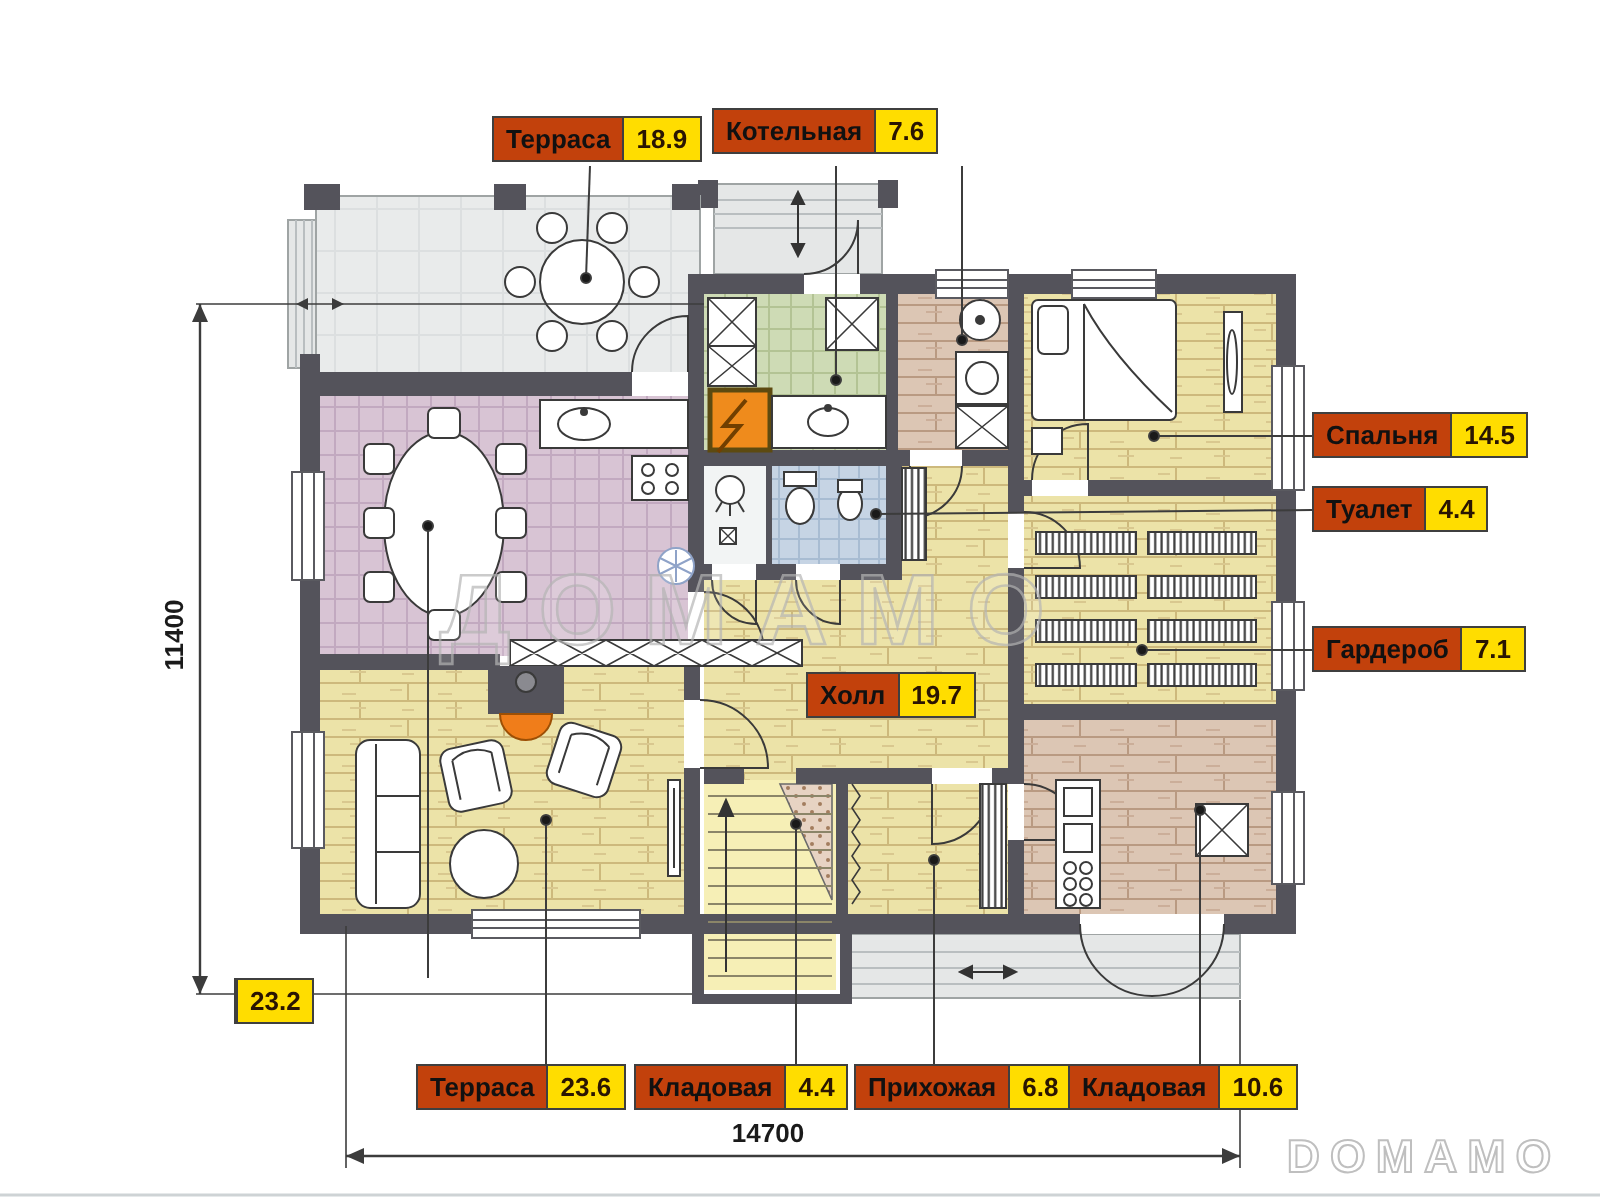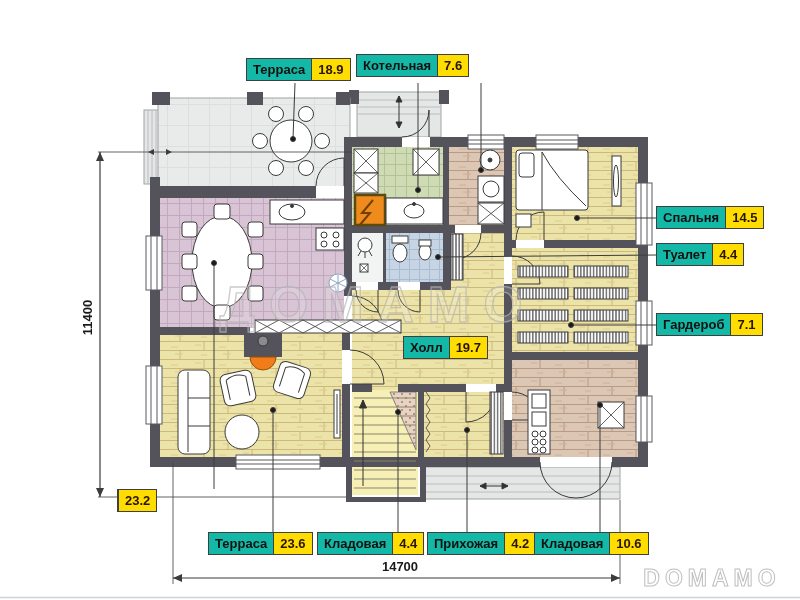--- a/index.html
+++ b/index.html
@@ -4,27 +4,27 @@
 <style>
   html,body{margin:0;padding:0;background:#ffffff;}
   .stage{position:relative;width:800px;height:600px;background:#fff;overflow:hidden;
          font-family:"Liberation Sans",sans-serif;}
   .stage svg{position:absolute;left:0;top:0;z-index:1;}
   .page-title{position:absolute;left:40px;top:36px;font:bold 18px "Liberation Sans",sans-serif;
               color:#1a1a1a;z-index:6;}
   .plan-label{position:absolute;display:inline-flex;align-items:stretch;border:1.5px solid #3f3f3f;
               background:#fff;font:bold 13px/1 "Liberation Sans",sans-serif;color:#111;
               white-space:nowrap;z-index:6;}
-  .plan-label .lname{padding:4px 6px;background:#14b8a6;}
+  .plan-label .lname{padding:4px 6px;background:#c2410c;}
   .plan-label .lval{padding:4px 6px;background:var(--label-yellow,#ffdd00);
                     border-left:1.5px solid #3f3f3f;color:#2a1502;}
   .dim-text{position:absolute;font:bold 13px "Liberation Sans",sans-serif;color:#1a1a1a;
             text-align:center;z-index:6;}
   .dim-v{left:56px;top:310px;width:62px;transform:rotate(-90deg);}
-  .dim-h{left:340px;top:559px;width:120px;}
+  .dim-h{left:324px;top:559px;width:120px;}
   .wm-center{font:bold 50px "Liberation Sans",sans-serif;letter-spacing:14px;
              fill:rgba(255,255,255,0.18);stroke:#b6b6b6;stroke-width:1.3;opacity:.7;}
   .wm-corner{font:bold 23px "Liberation Sans",sans-serif;letter-spacing:5px;
              fill:#ffffff;stroke:#bcbcbc;stroke-width:1;opacity:.95;}
 </style>
 </head>
 <body>
 
 <div class="stage">
 
@@ -403,21 +403,21 @@
 <div class="plan-label" style="left:208px;top:532px">
   <span class="lname">Терраса</span>
       <span class="lval">23.6</span>
 </div>
 <div class="plan-label" style="left:317px;top:532px">
   <span class="lname">Кладовая</span>
       <span class="lval">4.4</span>
 </div>
 <div class="plan-label" style="left:427px;top:532px">
   <span class="lname">Прихожая</span>
-      <span class="lval">4.2</span>
+      <span class="lval">6.8</span>
 </div>
 <div class="plan-label" style="left:534px;top:532px">
   <span class="lname">Кладовая</span>
       <span class="lval">10.6</span>
 </div>
 
 <div class="dim-text dim-v">11400</div>
 <div class="dim-text dim-h">14700</div>
 
 </div>

